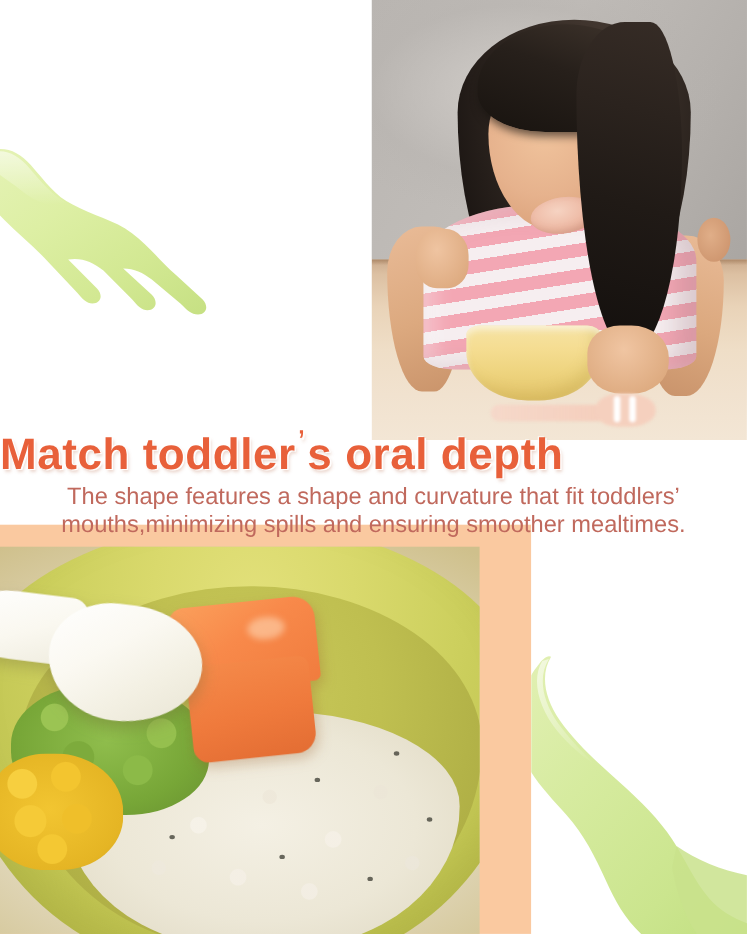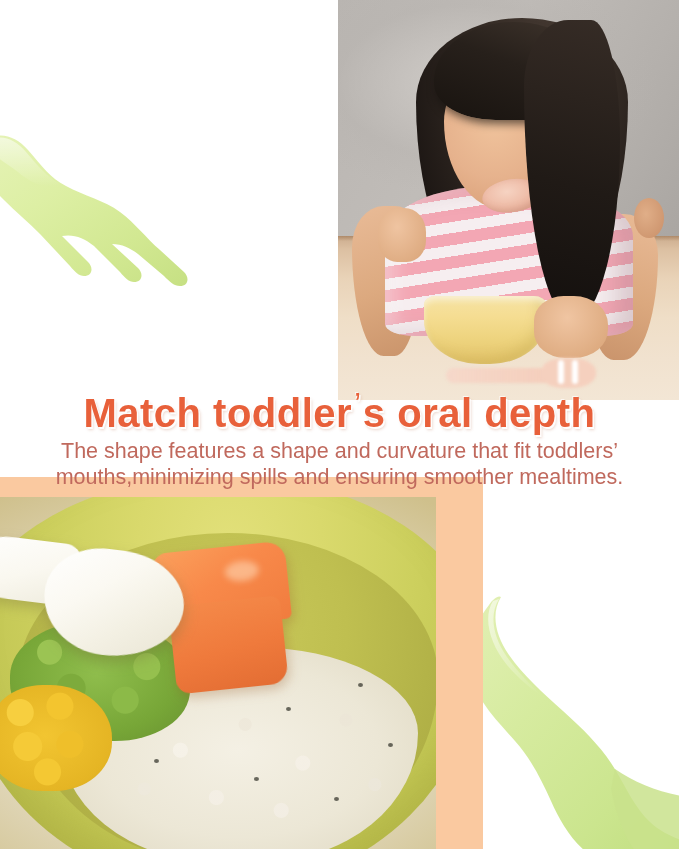--- a/index.html
+++ b/index.html
@@ -178,21 +178,21 @@
   .child-fork-fg .tine {
     position:absolute; top:4px; width:6px; height:24px; border-radius:3px;
     background:#ffffff;
   }
   .child-fork-fg .t1 { left:112px; }
   .child-fork-fg .t2 { left:126px; }
 
   
   .headline {
     position:absolute; left:0; top:388px; width:679px;
-    text-align:center;
+    text-align:left;
     font-size:40px;
     font-weight:bold;
     letter-spacing:.5px;
     color:#e8603a;
     white-space:nowrap;
     text-shadow:
       1.5px 1.5px 0 rgba(255,255,255,.95),
       -1px -1px 0 rgba(255,255,255,.7),
       2px 3px 3px rgba(190,120,90,.30);
     line-height:1;

